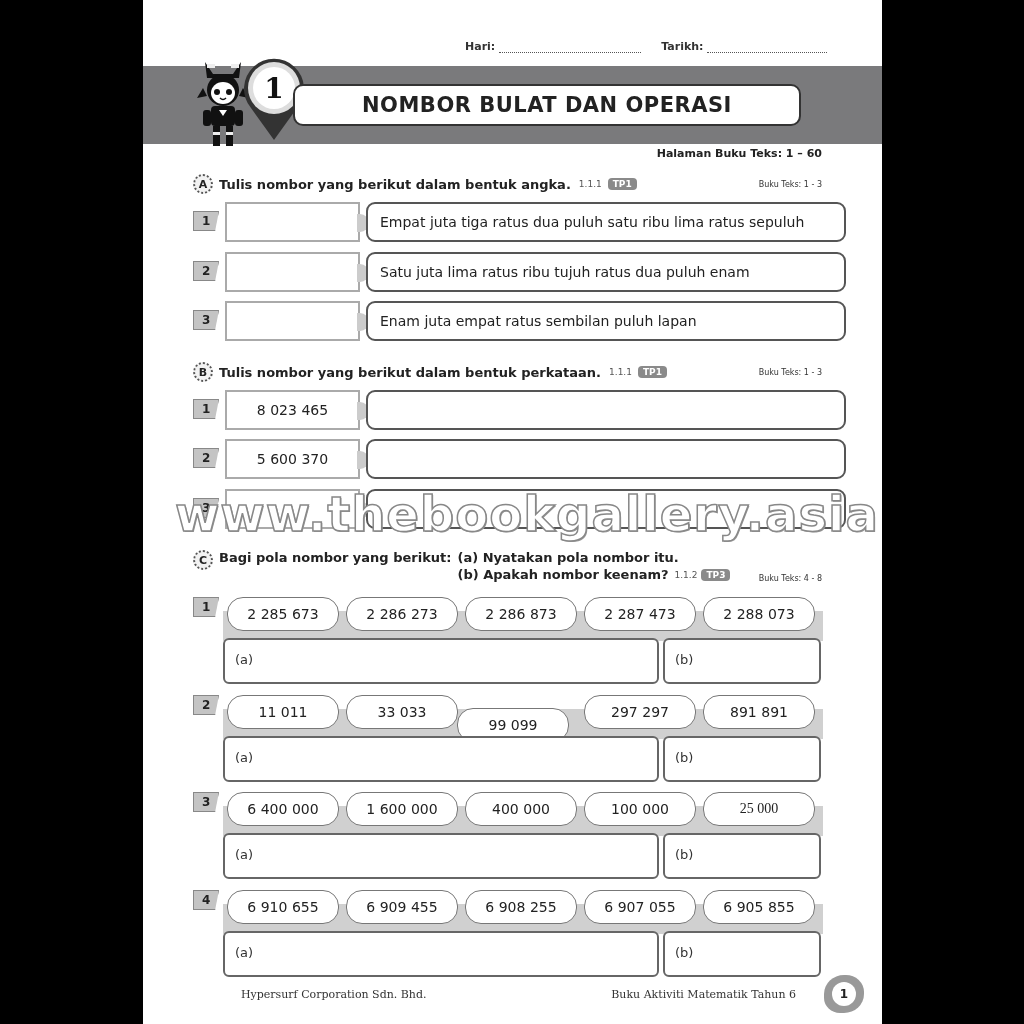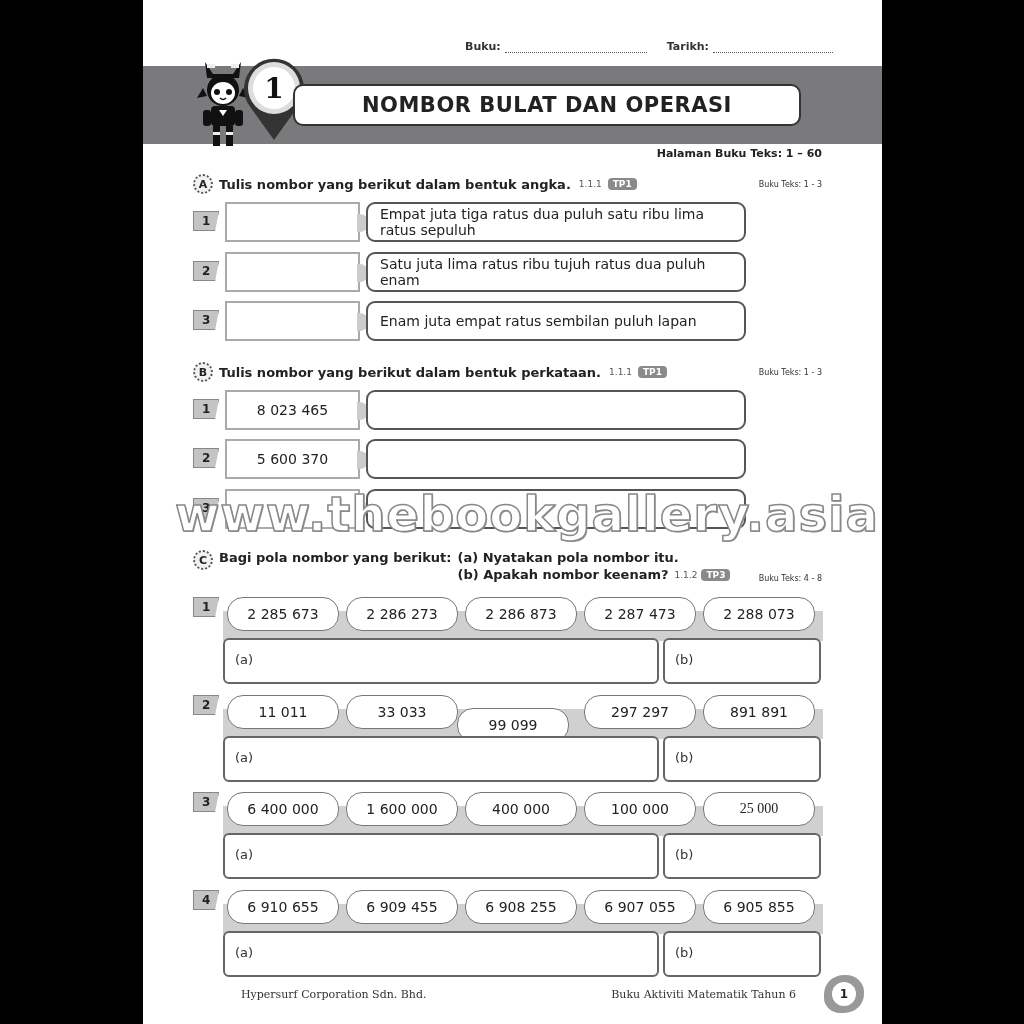--- a/index.html
+++ b/index.html
@@ -24,21 +24,21 @@
   .sec-head { position: absolute; left: 50px; display: flex; align-items: center; gap: 6px; font-size: 13px; font-weight: bold; color: #222; }
   .sec-icon { width: 20px; height: 20px; border-radius: 50%; border: 2px dotted #555; display: flex; align-items: center; justify-content: center; font-size: 11px; font-weight: bold; background: #f2f2f2; }
   .ref { font-size: 9px; font-weight: normal; color: #555; margin-left: 2px; }
   .tp { background: #8a8a8a; color: #fff; font-size: 9px; padding: 1px 5px; border-radius: 4px; font-weight: bold; }
   .buku { position: absolute; right: 60px; font-size: 8px; color: #333; }
 
   .qnum { position: absolute; left: 50px; width: 26px; height: 20px; background: #c4c4c4; border: 1px solid #888; clip-path: polygon(0 0, 100% 0, 85% 100%, 0 100%); display: flex; align-items: center; padding-left: 8px; font-size: 12px; font-weight: bold; color: #222; }
 
   .numbox { position: absolute; left: 82px; width: 135px; height: 40px; border: 2px solid #aaa; background: #fff; display: flex; align-items: center; justify-content: center; font-size: 14px; color: #222; }
   .numbox::after { content: ""; position: absolute; right: -11px; top: 10px; width: 12px; height: 18px; background: #ccc; border-radius: 0 10px 10px 0; }
-  .wordbox { position: absolute; left: 223px; width: 380px; height: 40px; border: 2px solid #555; border-radius: 9px; background: #fff; display: flex; align-items: center; padding-left: 12px; font-size: 14px; color: #222; }
+  .wordbox { position: absolute; left: 223px; width: 480px; height: 40px; border: 2px solid #555; border-radius: 9px; background: #fff; display: flex; align-items: center; padding-left: 12px; font-size: 14px; color: #222; }
 
   .pattern-row { position: absolute; left: 80px; width: 600px; height: 42px; }
   .pattern-bg { position: absolute; left: 0; top: 14px; width: 600px; height: 30px; background: #d0d0d0; }
   .cloud { position: absolute; top: 0; width: 112px; height: 34px; background: #fff; border: 1.5px solid #777; border-radius: 16px; display: flex; align-items: center; justify-content: center; font-size: 14px; color: #222; }
   .ans-a { position: absolute; left: 80px; width: 436px; height: 46px; border: 2px solid #666; border-radius: 6px; background: #fff; padding: 12px 10px; font-size: 13px; color: #333; }
   .ans-b { position: absolute; left: 520px; width: 158px; height: 46px; border: 2px solid #666; border-radius: 6px; background: #fff; padding: 12px 10px; font-size: 13px; color: #333; }
 
   .watermark { position: absolute; top: 486px; left: 32px; font-size: 48px; font-weight: bold; color: #fff; letter-spacing: 1px; -webkit-text-stroke: 1.5px #888; text-shadow: 1px 1px 0 #999; white-space: nowrap; }
 
   .footer-left { position: absolute; top: 988px; left: 58px; font-family: "DejaVu Serif", serif; font-size: 11px; color: #333; margin-left: 40px; }
@@ -46,21 +46,21 @@
   .pageno { position: absolute; top: 975px; right: 18px; width: 40px; height: 38px; background: #999; border-radius: 50% 45% 50% 40%; display: flex; align-items: center; justify-content: center; }
   .pageno span { width: 24px; height: 24px; border-radius: 50%; background: #fff; display: flex; align-items: center; justify-content: center; font-size: 12px; font-weight: bold; color: #222; }
 </style>
 </head>
 <body>
 
 <div class="page">
 
   <div class="daydate">
     <div class="field">
-      <span>Buku:</span>
+      <span>Hari:</span>
       <span class="dots hari"></span>
     </div>
     <div class="field">
       <span>Tarikh:</span>
       <span class="dots tarikh"></span>
     </div>
   </div>
 
   <div class="band"></div>
 

